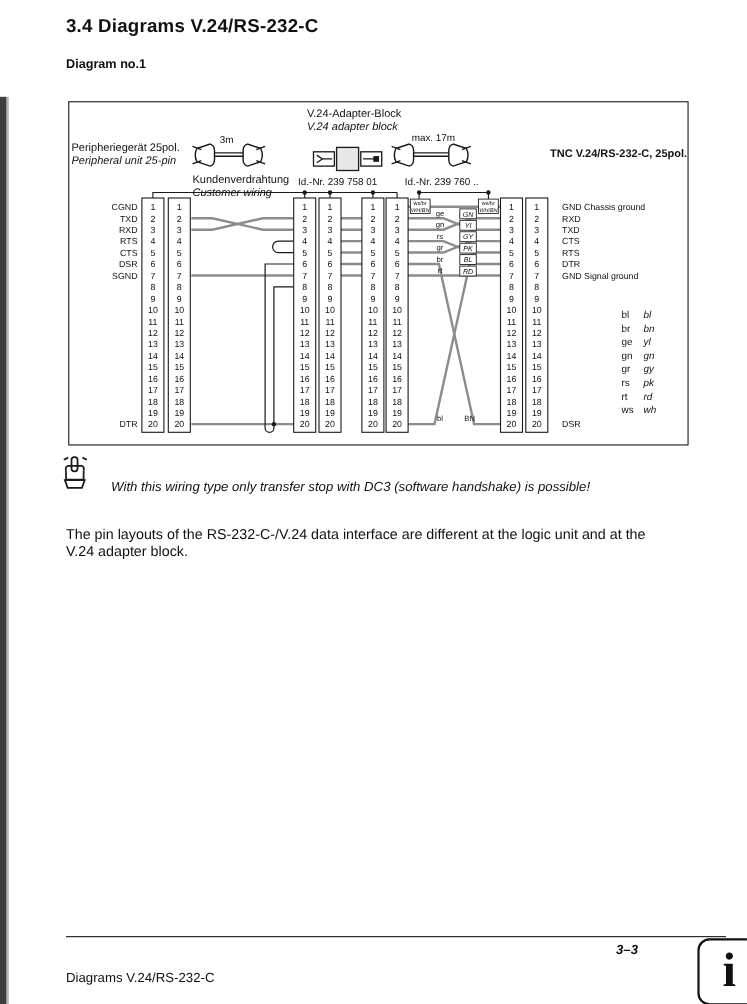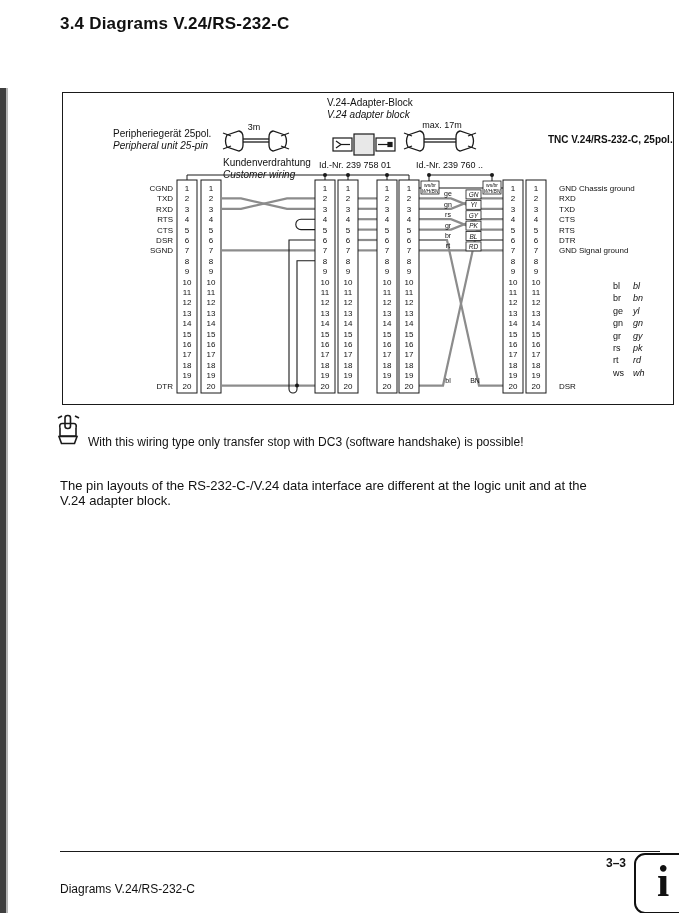--- a/index.html
+++ b/index.html
@@ -5,48 +5,49 @@
   html,body{margin:0;padding:0;}
   body{
     width:679px;height:913px;position:relative;overflow:hidden;
     background:#ffffff;color:#111;
     font-family:"Liberation Sans","DejaVu Sans",sans-serif;
   }
   .scan-edge{position:absolute;left:0;top:88px;width:6px;height:825px;background:#3f3f3f;}
   .scan-edge2{position:absolute;left:6px;top:88px;width:2px;height:825px;background:#b5b5b5;}
   .page-title{position:absolute;left:60px;top:14px;font-size:17px;font-weight:bold;letter-spacing:.2px;text-align:center;}
   .diagram-heading{position:absolute;left:60px;top:52px;font-size:11.5px;font-weight:bold;line-height:14px;}
-  .diagram-box{position:absolute;left:62px;top:92px;width:562px;height:311px;border:1px solid #1a1a1a;padding-left:48px;}
+  .diagram-box{position:absolute;left:62px;top:92px;width:562px;height:311px;border:1px solid #1a1a1a;}
   svg text{font-family:"Liberation Sans","DejaVu Sans",sans-serif;fill:#111;}
   .note-row{position:absolute;left:55px;top:414px;width:580px;}
   .note-icon{position:absolute;left:0;top:0;}
-  .note-text{position:absolute;left:33px;top:21px;font-size:12px;width:540px;}
+  .note-text{position:absolute;left:46px;top:21px;font-size:12px;width:540px;font-style:italic;}
   .body-par{position:absolute;left:60px;top:478px;width:530px;font-size:13px;line-height:15px;}
   .footer-rule{position:absolute;left:60px;top:851px;width:600px;border-top:1.3px solid #1a1a1a;}
   .footer-left{position:absolute;left:60px;top:856px;font-size:12px;margin-top:26px;}
-  .footer-page{position:absolute;left:560px;top:856px;width:66px;text-align:right;font-size:12px;font-weight:bold;}
+  .footer-page{position:absolute;left:560px;top:856px;width:66px;text-align:left;font-size:12px;font-weight:bold;font-style:italic;}
   .info-badge{
     position:absolute;left:634px;top:853px;width:54px;height:57px;
     border:2.5px solid #111;border-radius:11px;background:#fff;
     display:flex;align-items:center;justify-content:center;
   }
   .info-badge span{
     font-family:"Liberation Serif","DejaVu Serif",serif;
     font-weight:bold;font-size:44px;line-height:44px;transform:translateY(-2px);
   }
 </style>
 </head>
 <body>
 
 <div class="scan-edge"></div>
 <div class="scan-edge2"></div>
 
 <div class="page-title">3.4  Diagrams V.24/RS-232-C</div>
 
 <div class="diagram-heading">
+  <div>Diagram no.1</div>
 </div>
 
 <div class="diagram-box">
 <svg id="wiring-svg" width="562" height="311" viewBox="0 0 562 311">
 
   <text x="216" y="13" font-size="10">V.24-Adapter-Block</text>
   <text x="216" y="25" font-size="10" font-style="italic">V.24 adapter block</text>
   <text x="2" y="44" font-size="10">Peripheriegerät 25pol.</text>
   <text x="2" y="56" font-size="10" font-style="italic">Peripheral unit 25-pin</text>
   <text x="143" y="37" font-size="9" text-anchor="middle">3m</text>

